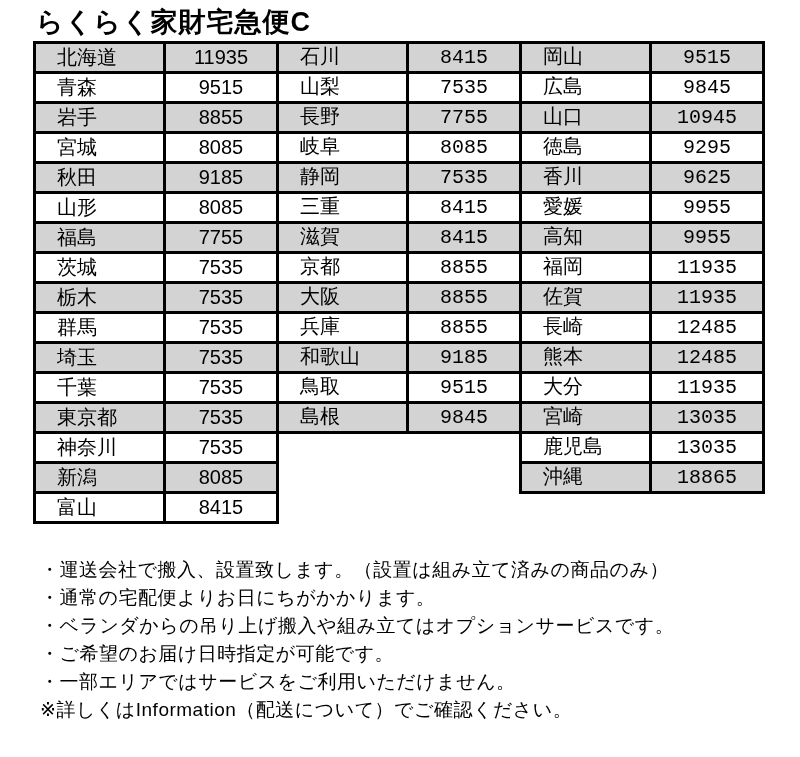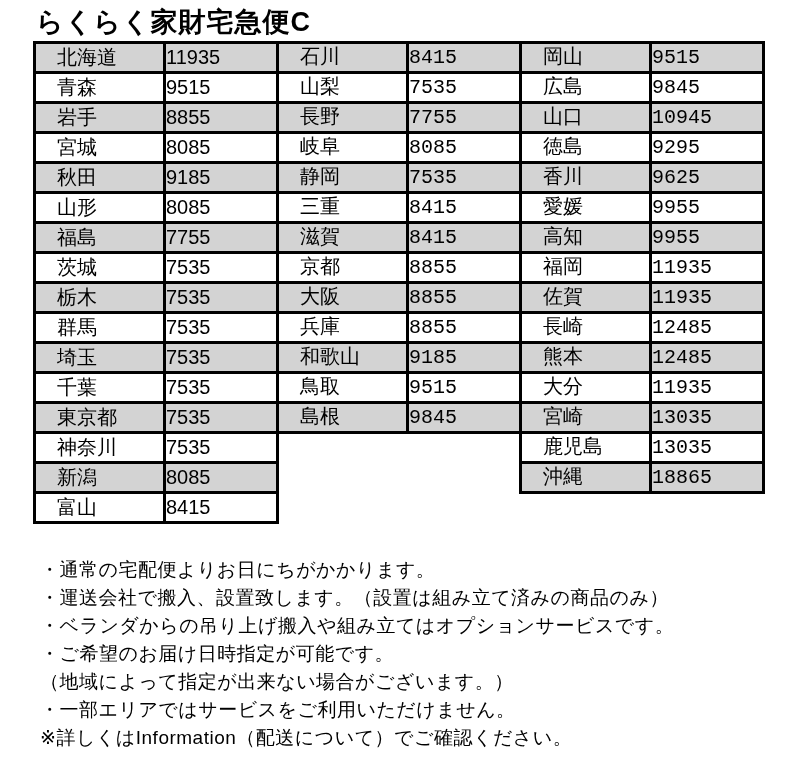--- a/index.html
+++ b/index.html
@@ -47,21 +47,21 @@
     overflow: hidden;
   }
   table.price-table td.name {
     width: 106px;
     padding-left: 21px;
     text-align: left;
   }
   table.price-table td.price {
     width: 110px;
     padding-right: 0;
-    text-align: left;
+    text-align: center;
   }
   table.price-table tr:nth-child(odd) td {
     background: var(--row-shade, #d3d3d3);
   }
   table.price-table tr:nth-child(even) td {
     background: #ffffff;
   }
   .notes {
     margin: 32px 0 0 40px;
     font-size: 19px;
@@ -263,21 +263,20 @@
           </tr>
           <tr>
             <td class="name">沖縄</td>
             <td class="price">18865</td>
           </tr>
         </tbody>
       </table>
   </div>
 
   <div class="notes">
+      <div>・運送会社で搬入、設置致します。（設置は組み立て済みの商品のみ）</div>
       <div>・通常の宅配便よりお日にちがかかります。</div>
-      <div>・運送会社で搬入、設置致します。（設置は組み立て済みの商品のみ）</div>
       <div>・ベランダからの吊り上げ搬入や組み立てはオプションサービスです。</div>
       <div>・ご希望のお届け日時指定が可能です。</div>
-      <div>（地域によって指定が出来ない場合がございます。）</div>
       <div>・一部エリアではサービスをご利用いただけません。</div>
       <div>※詳しくはInformation（配送について）でご確認ください。</div>
     </div>
 </div>
 
 </body></html>

